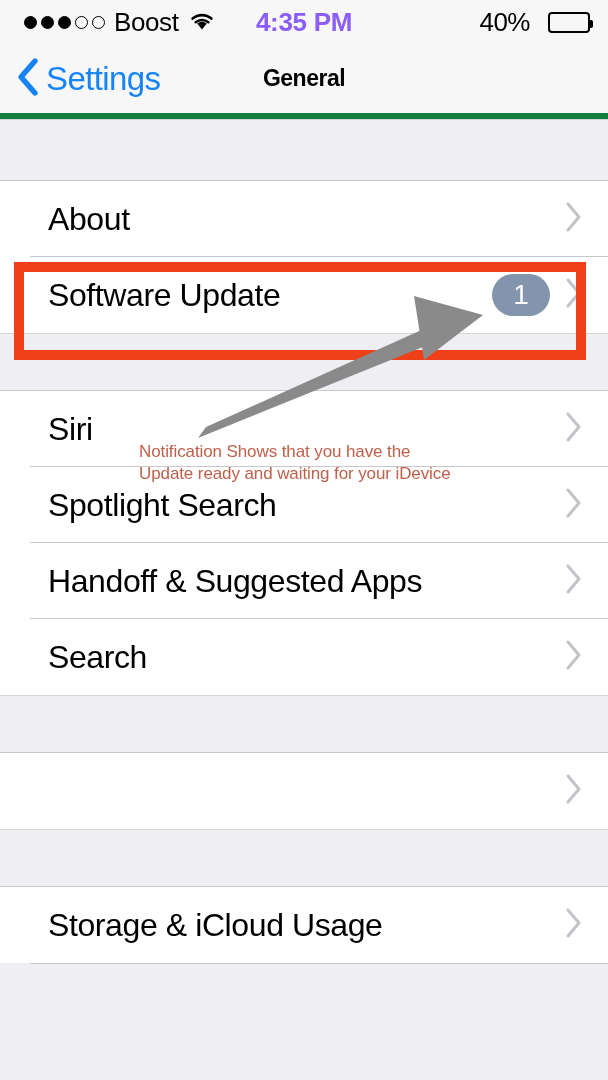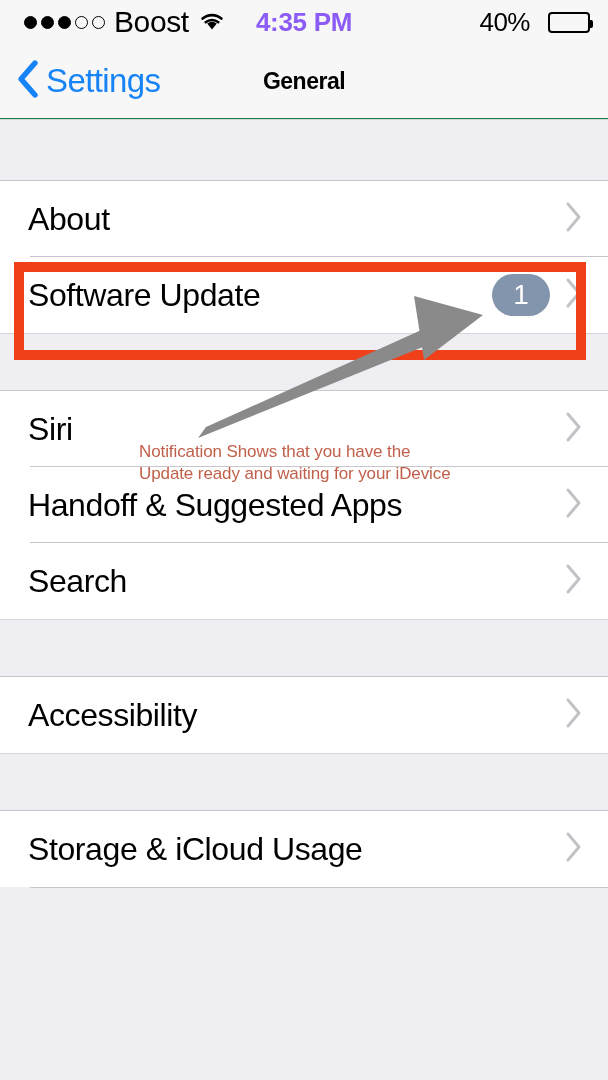--- a/index.html
+++ b/index.html
@@ -34,21 +34,21 @@
     gap: 9px;
   }
   .signal-dots { display: flex; align-items: center; gap: 4px; }
   .dot {
     width: 13px; height: 13px; border-radius: 50%;
     border: 1.6px solid #000;
   }
   .dot.filled { background: #000; }
   .dot.empty  { background: transparent; }
   .carrier {
-    font-size: 30px;
+    font-size: 26px;
     color: #000;
     letter-spacing: -0.4px;
   }
   .wifi-icon { display: block; }
 
   .sb-center {
     position: absolute;
     left: 0; right: 0;
     text-align: center;
     font-size: 26px;
@@ -87,21 +87,21 @@
     height: 100%;
     background: #000;
     border-radius: 1px;
   }
 
   
   #nav-bar {
     position: relative;
     height: 75px;
     background: #f7f7f7;
-    border-bottom: 1px solid #15803d;
+    border-bottom: 6px solid #15803d;
     display: flex;
     align-items: center;
   }
   #back-button {
     display: flex;
     align-items: center;
     gap: 6px;
     padding-left: 16px;
     cursor: pointer;
   }
@@ -133,21 +133,21 @@
   }
   .group {
     background: #ffffff;
   }
   .row {
     position: relative;
     height: 76px;
     background: #fff;
     display: flex;
     align-items: center;
-    padding-left: 28px;
+    padding-left: 48px;
     padding-right: 24px;
     cursor: pointer;
   }
   .row-label {
     font-size: 32px;
     color: #000;
     letter-spacing: -0.4px;
     white-space: nowrap;
   }
   .row-right {
@@ -282,41 +282,49 @@
         <div class="row">
           <span class="row-label">Siri</span>
           <span class="row-right">
             <span class="chev"><svg width="20" height="32" viewBox="0 0 20 32">
                 <path d="M4 3 L15 16 L4 29" stroke="#c2c2c7" stroke-width="3" fill="none" stroke-linecap="round" stroke-linejoin="round"></path>
               </svg></span>
           </span>
           <span class="row-sep"></span>
         </div>
         <div class="row">
+          <span class="row-label">Spotlight Search</span>
+          <span class="row-right">
+            <span class="chev"><svg width="20" height="32" viewBox="0 0 20 32">
+                <path d="M4 3 L15 16 L4 29" stroke="#c2c2c7" stroke-width="3" fill="none" stroke-linecap="round" stroke-linejoin="round"></path>
+              </svg></span>
+          </span>
+          <span class="row-sep"></span>
+        </div>
+        <div class="row">
           <span class="row-label">Handoff &amp; Suggested Apps</span>
           <span class="row-right">
             <span class="chev"><svg width="20" height="32" viewBox="0 0 20 32">
                 <path d="M4 3 L15 16 L4 29" stroke="#c2c2c7" stroke-width="3" fill="none" stroke-linecap="round" stroke-linejoin="round"></path>
               </svg></span>
           </span>
           <span class="row-sep"></span>
         </div>
         <div class="row no-sep">
           <span class="row-label">Search</span>
           <span class="row-right">
             <span class="chev"><svg width="20" height="32" viewBox="0 0 20 32">
                 <path d="M4 3 L15 16 L4 29" stroke="#c2c2c7" stroke-width="3" fill="none" stroke-linecap="round" stroke-linejoin="round"></path>
               </svg></span>
           </span>
         </div>
       </div>
       <div class="group-gap" style="height: 58px;"></div>
       <div class="group">
         <div class="row no-sep">
-          <span class="row-label">Accessibility</span>
           <span class="row-right">
             <span class="chev"><svg width="20" height="32" viewBox="0 0 20 32">
                 <path d="M4 3 L15 16 L4 29" stroke="#c2c2c7" stroke-width="3" fill="none" stroke-linecap="round" stroke-linejoin="round"></path>
               </svg></span>
           </span>
         </div>
       </div>
       <div class="group-gap" style="height: 58px;"></div>
       <div class="group">
         <div class="row no-sep">

